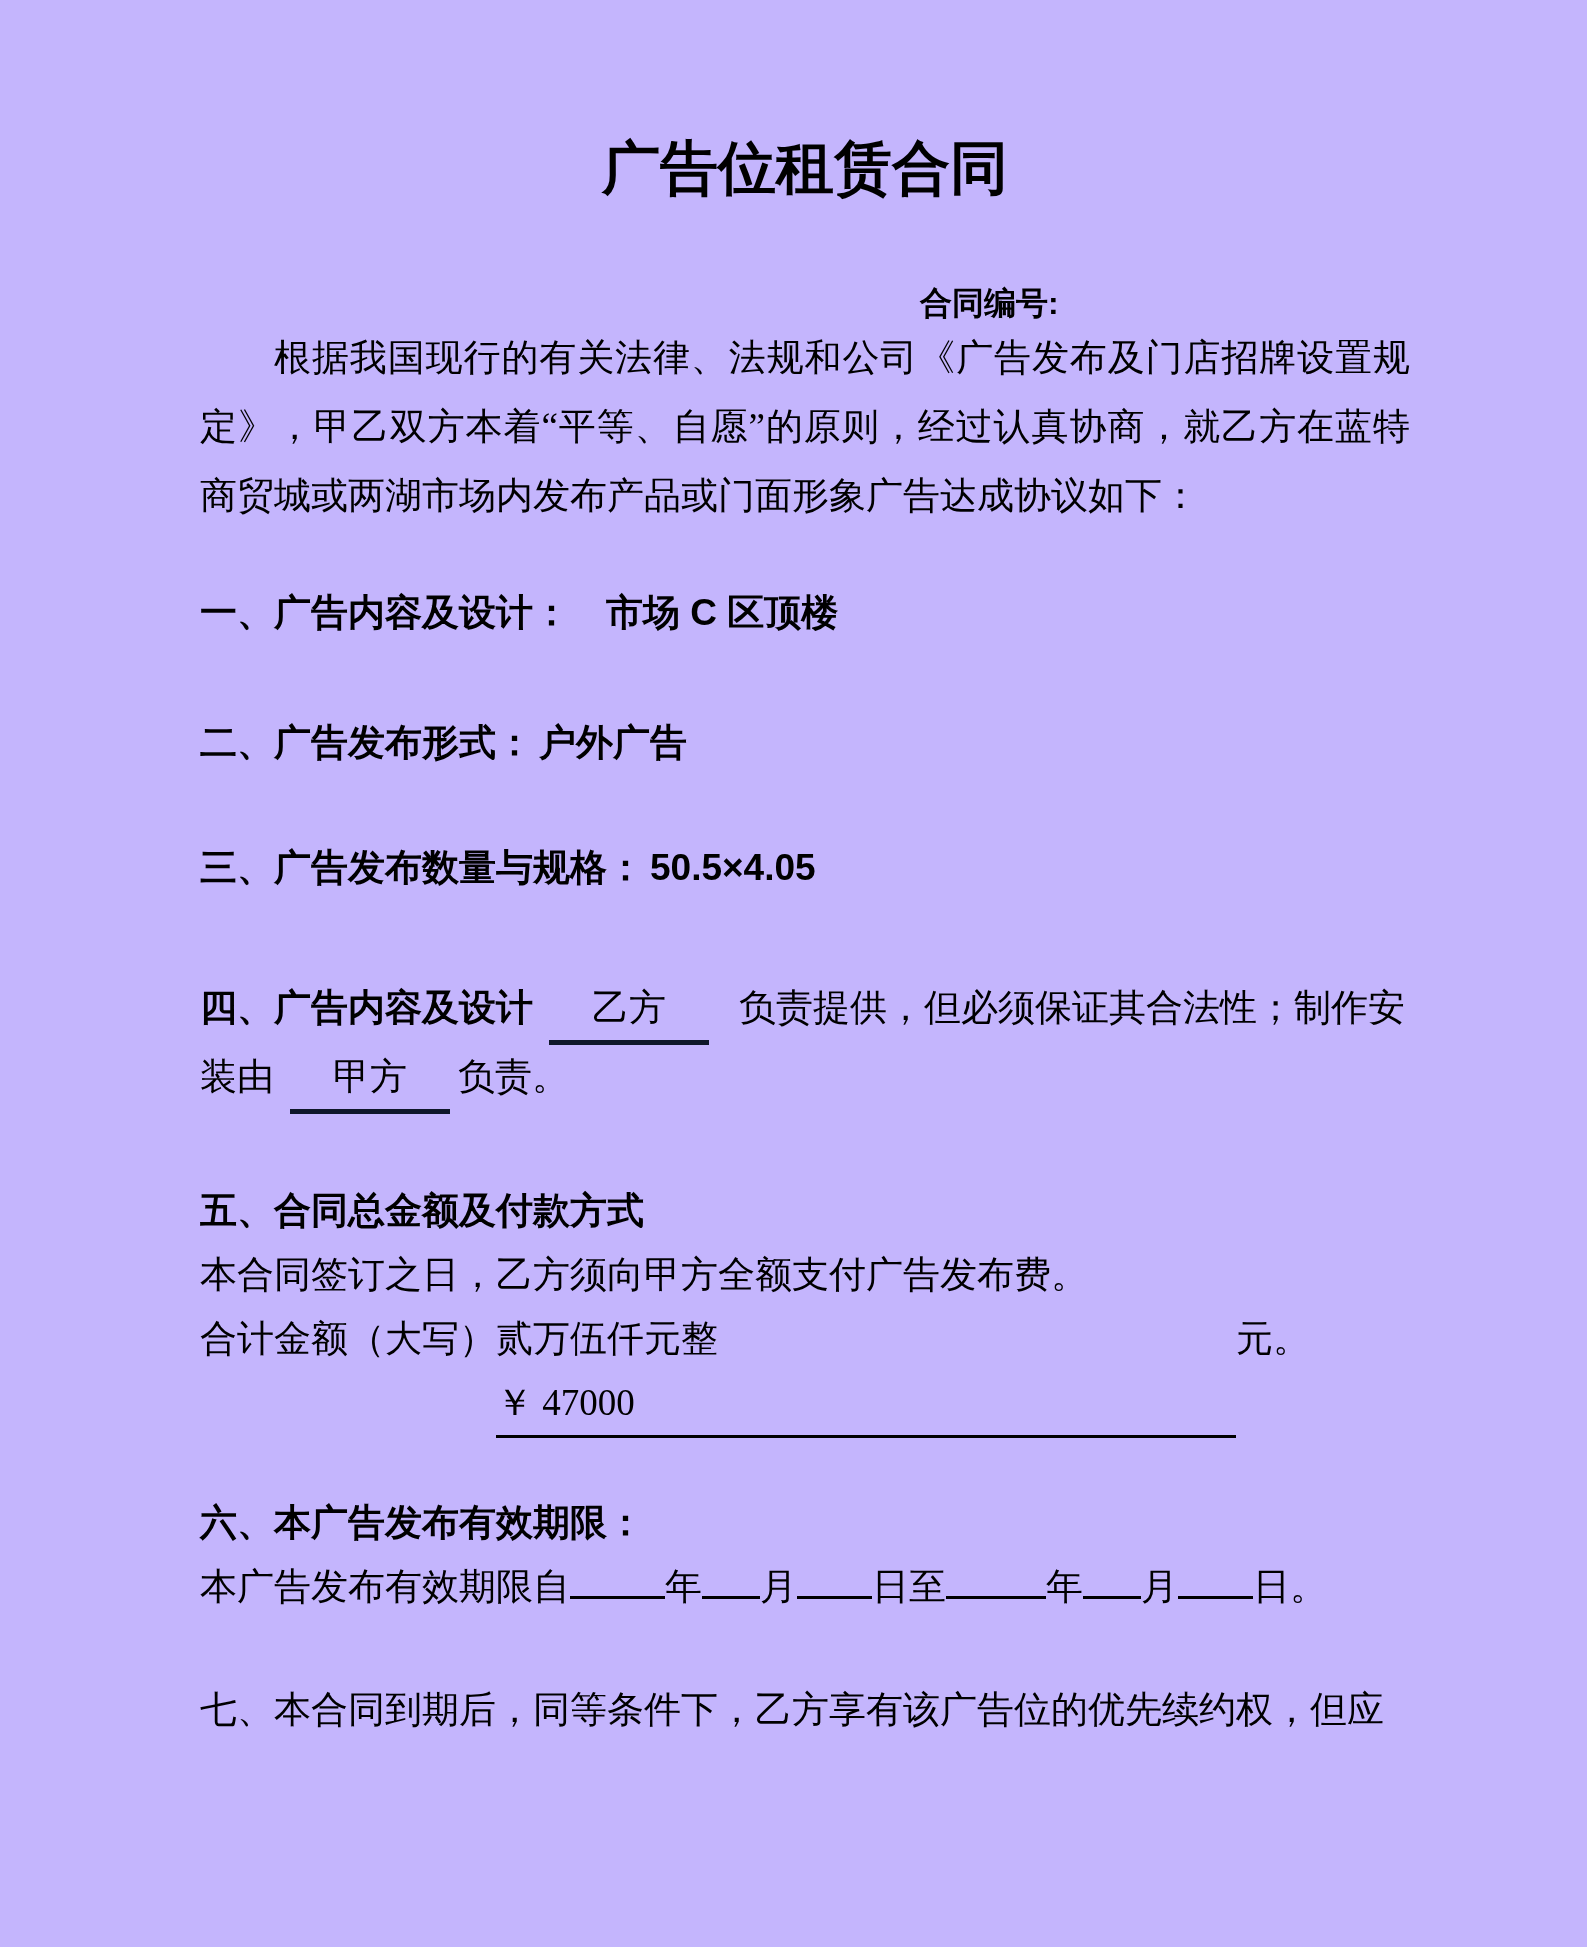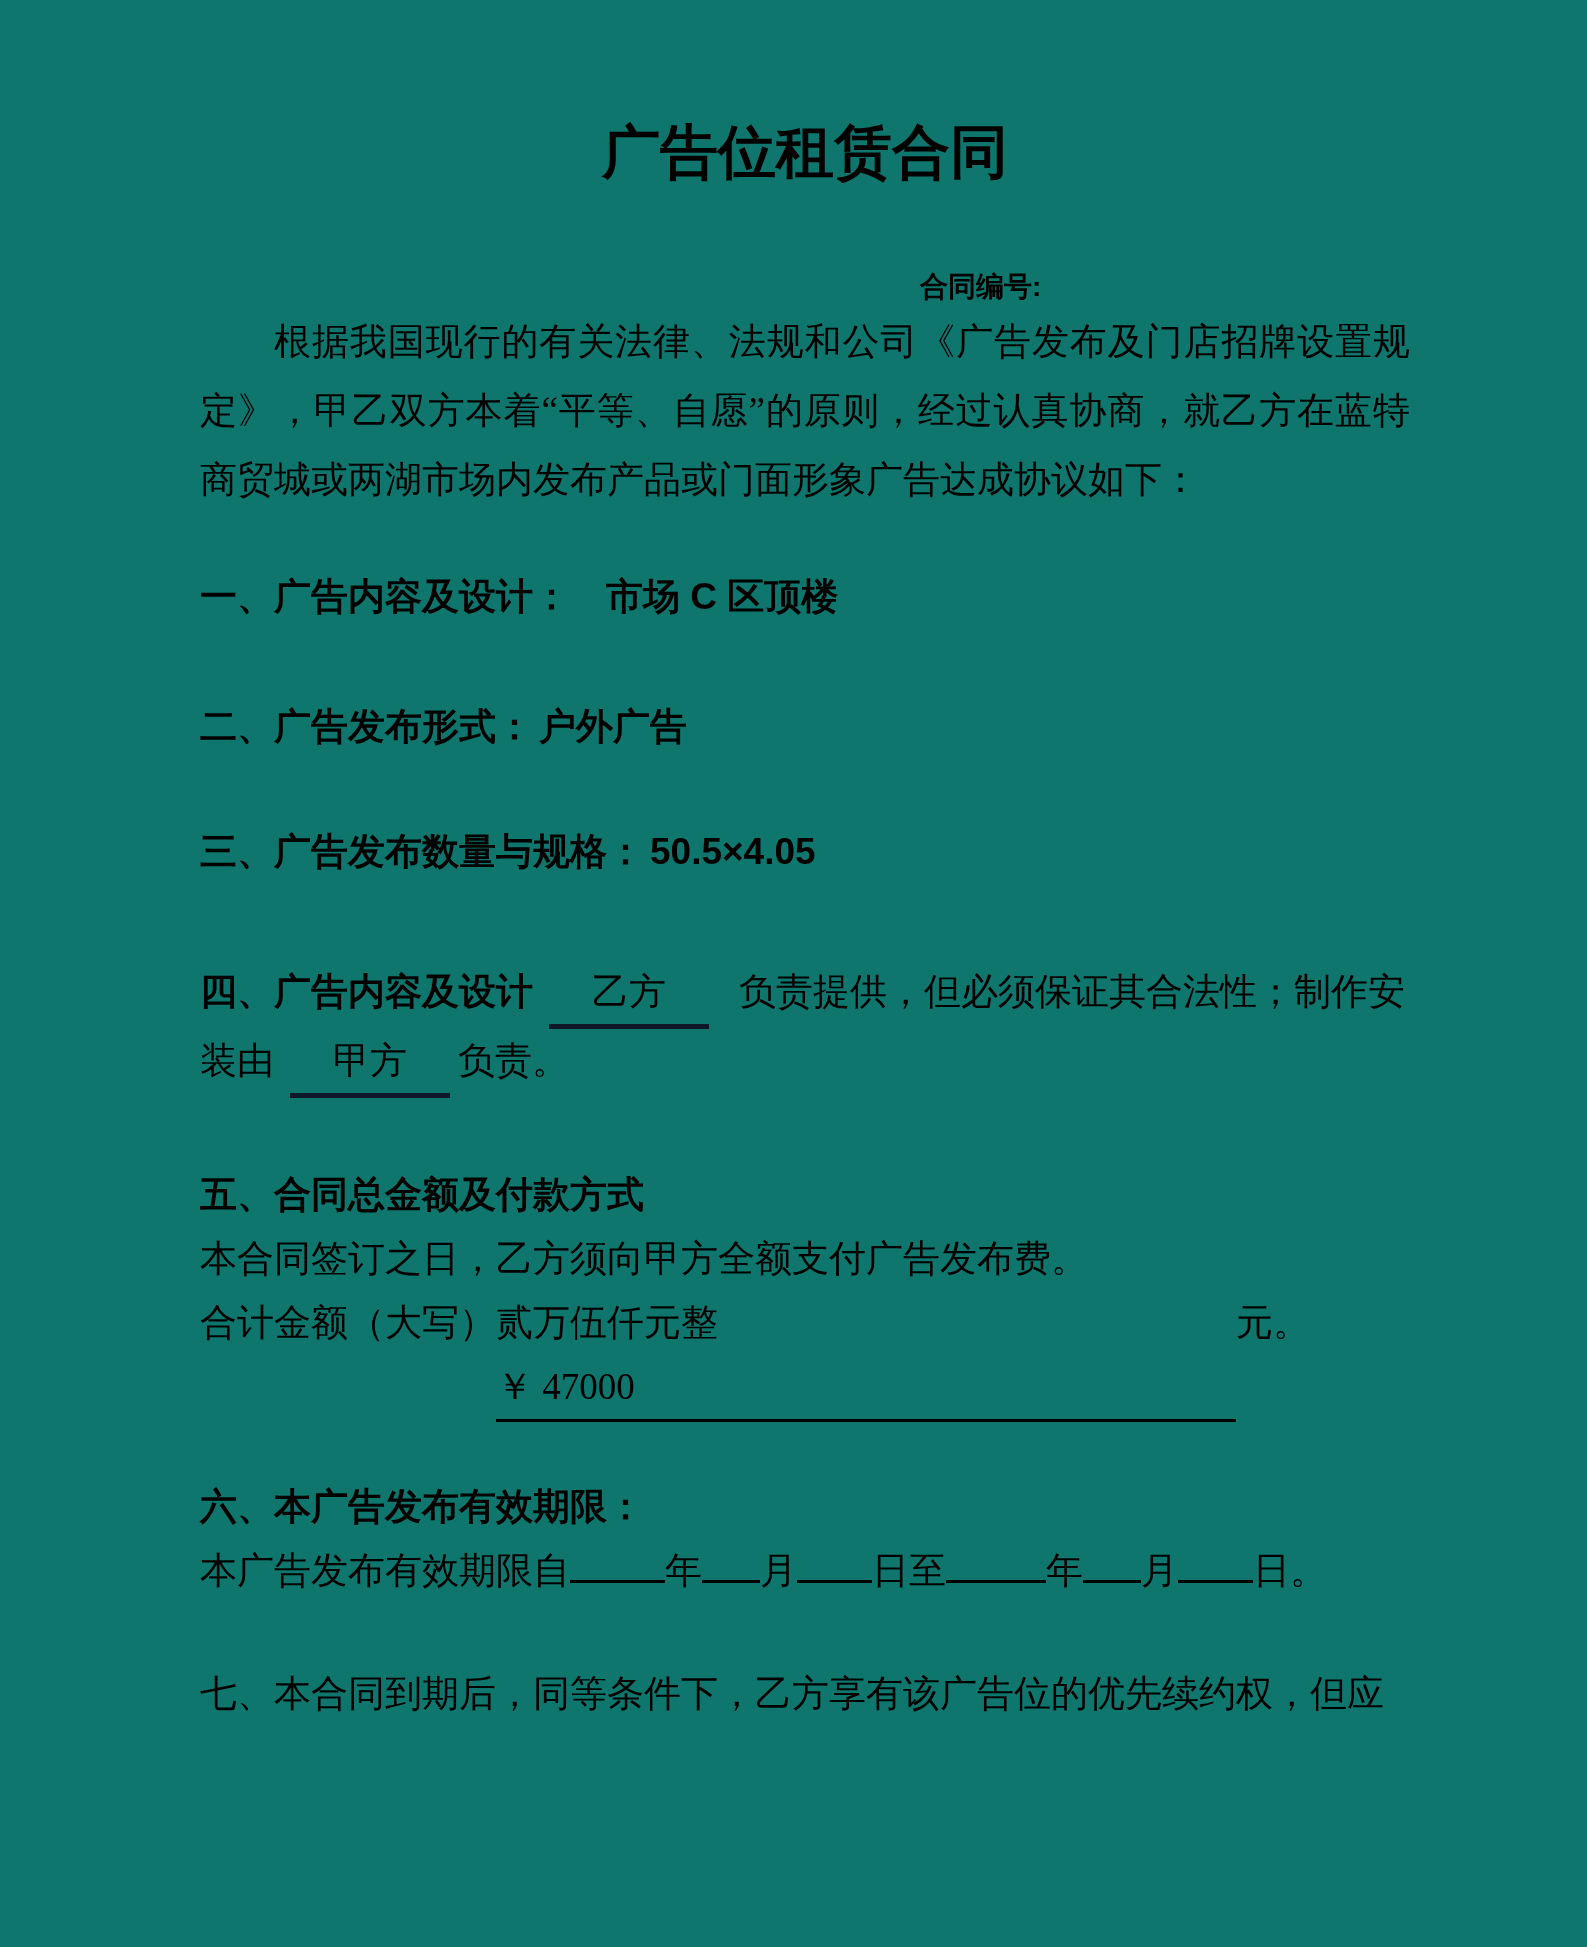--- a/index.html
+++ b/index.html
@@ -1,30 +1,30 @@
 <!DOCTYPE html>
 <html><head>
 <meta charset="utf-8">
 <style>
   html,body{margin:0;padding:0;background:#fff;}
   body{width:1587px;height:1947px;color:#000;}
   .page{
     box-sizing:border-box;width:1587px;height:1947px;overflow:hidden;
-    padding:0 177px 0 200px;background:#0f766e;
+    padding:16px 177px 0 200px;background:#c4b5fd;
     font-family:"Liberation Serif","DejaVu Serif",serif;
     font-size:37px;line-height:64px;
   }
   .title{
     font-family:"Liberation Sans","DejaVu Sans",sans-serif;
     font-weight:900;font-size:58px;line-height:80px;
     text-align:center;margin:112px 0 0 0;
   }
   .contract-no{
     font-family:"Liberation Sans","DejaVu Sans",sans-serif;
-    font-weight:bold;font-size:28px;line-height:40px;
+    font-weight:bold;font-size:32px;line-height:40px;
     margin-top:75px;padding-left:720px;white-space:nowrap;
   }
   .parties{margin-top:13px;}
   .party-line{line-height:70px;height:70px;white-space:nowrap;}
   .p-label{display:inline-block;width:112px;}
   .blank{display:inline-block;height:0;border-bottom:3px solid #000;vertical-align:baseline;}
   .blank-party{width:480px;margin-left:30px;}
   .preamble{margin:0;text-indent:74px;text-align:justify;line-height:69px;}
   .section{margin:0;line-height:64px;}
   .sec-head{font-family:"Liberation Sans","DejaVu Sans",sans-serif;font-weight:bold;}

